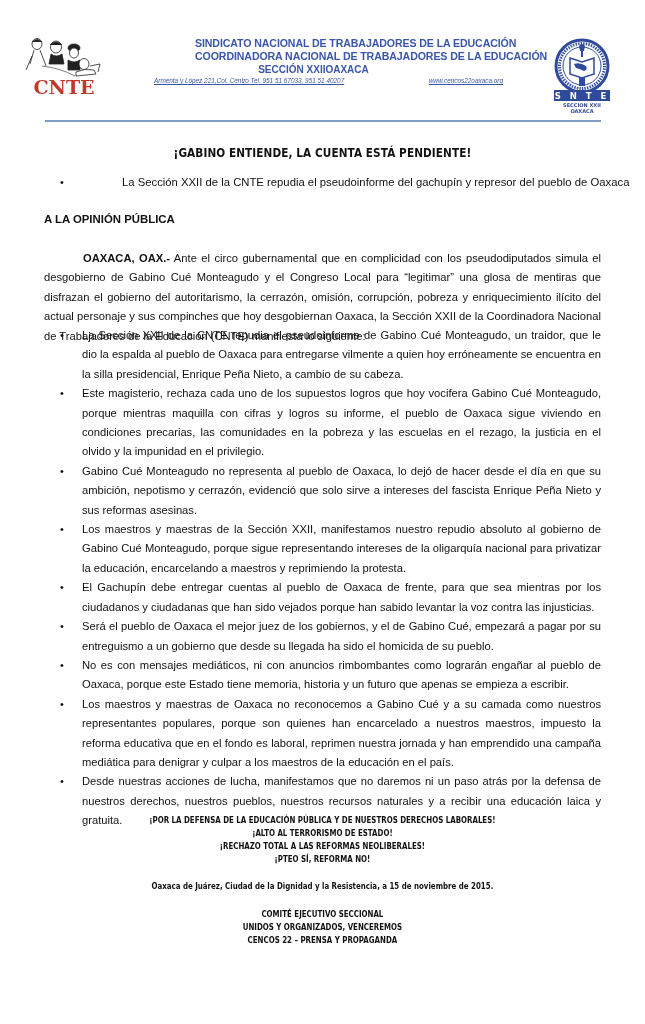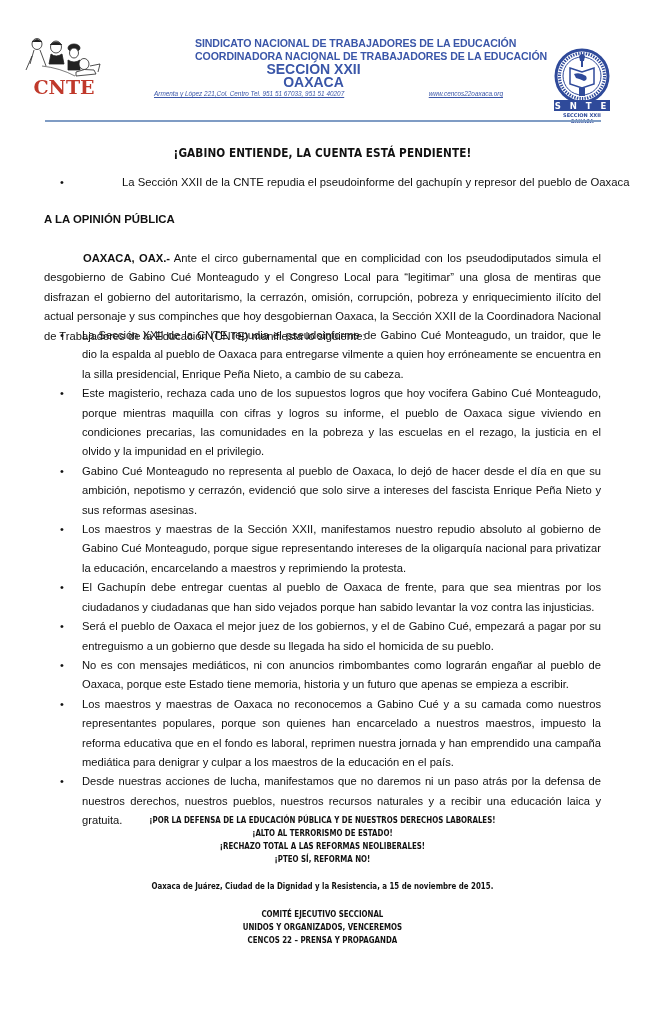--- a/index.html
+++ b/index.html
@@ -15,35 +15,35 @@
       font-family: "Liberation Sans", "DejaVu Sans", sans-serif;
       color: #111;
     }
     .page { position: absolute; left: 0; top: 0; width: 645px; height: 1024px; }
 
     
     .logo-left {
       position: absolute; left: 20px; top: 36px; width: 88px; height: 60px;
     }
     .logo-right {
-      position: absolute; left: 552px; top: 48px; width: 60px; height: 76px;
+      position: absolute; left: 552px; top: 38px; width: 60px; height: 76px;
     }
     .header-text {
       position: absolute; left: 150px; top: 37px; width: 355px;
       color: #3a56a8;
       text-align: center;
     }
     .header-text .h1 {
       font-weight: bold; font-size: 10.6px; line-height: 13px; letter-spacing: -0.1px;
       white-space: nowrap;
       margin-left: 45px;
     }
     .header-text .h3 {
-      font-weight: bold; font-size: 14px; line-height: 13px;
-      display: flex; justify-content: center; padding: 0 52px 0 24px; flex-direction: column;
+      font-weight: bold; font-size: 10px; line-height: 13px;
+      display: flex; justify-content: center; padding: 0 52px 0 24px;
     }
     .header-text .addr {
       font-style: italic; font-size: 6.4px; line-height: 10px; white-space: nowrap;
       display: flex; justify-content: space-between; padding: 0 2px 0 4px;
     }
     .header-text .addr span { text-decoration: underline; }
 
     .rule {
       position: absolute; left: 45px; top: 120px; width: 556px; height: 2px;
       background: #7f9cc4;

